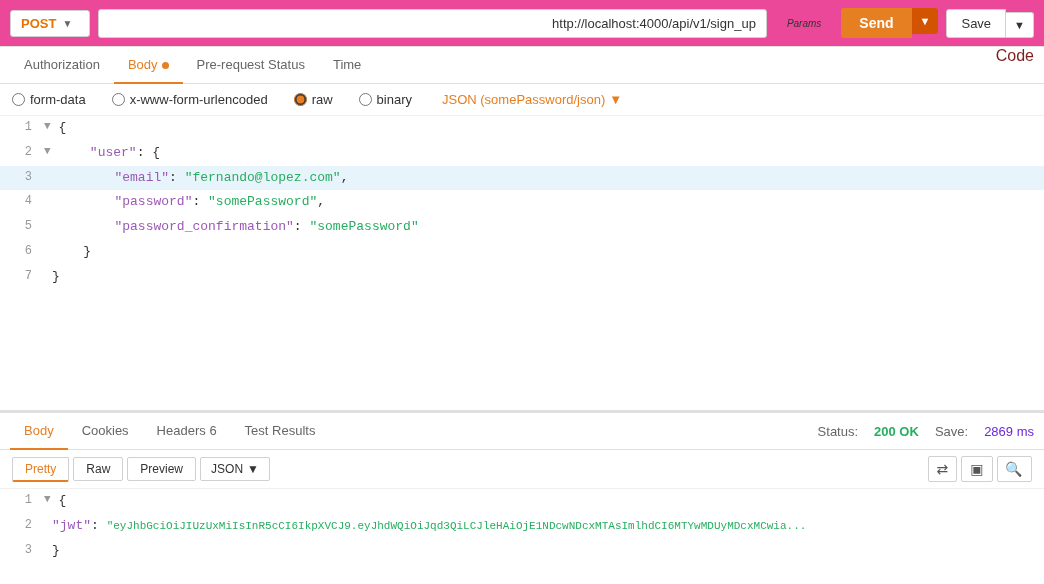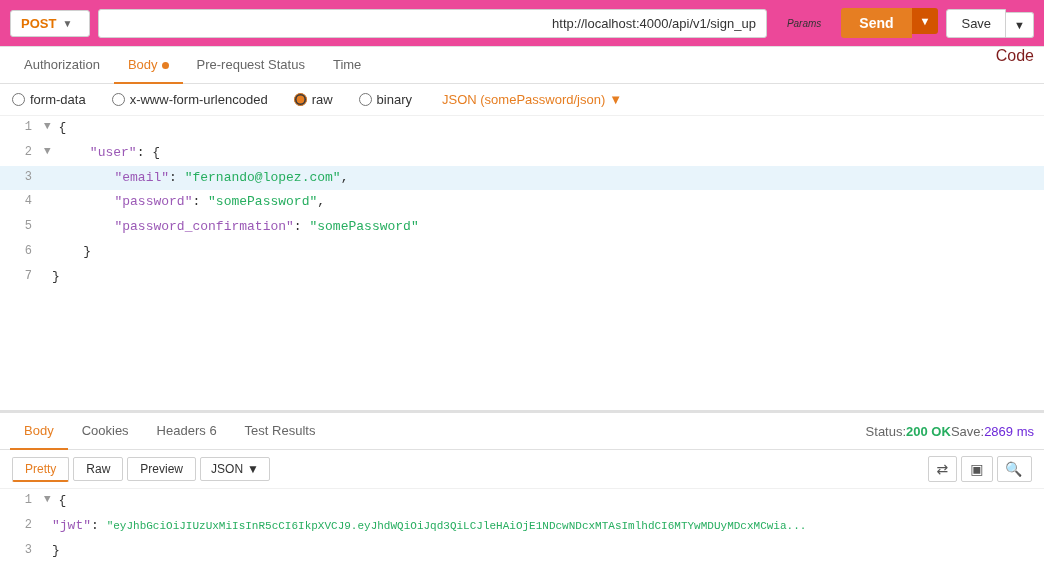--- a/index.html
+++ b/index.html
@@ -230,20 +230,21 @@
       margin-bottom: -1px;
     }
     .bottom-tab.active {
       color: #e67e22;
       border-bottom: 2px solid #e67e22;
     }
     .status-area {
       margin-left: auto;
       display: flex;
       align-items: center;
+      gap: 16px;
       font-size: 13px;
     }
     .status-label { color: #666; }
     .status-ok { color: #27ae60; font-weight: 600; }
     .time-label { color: #666; }
     .time-val { color: #6d28d9; font-weight: 400; }
 
     
     .response-toolbar {
       display: flex;

